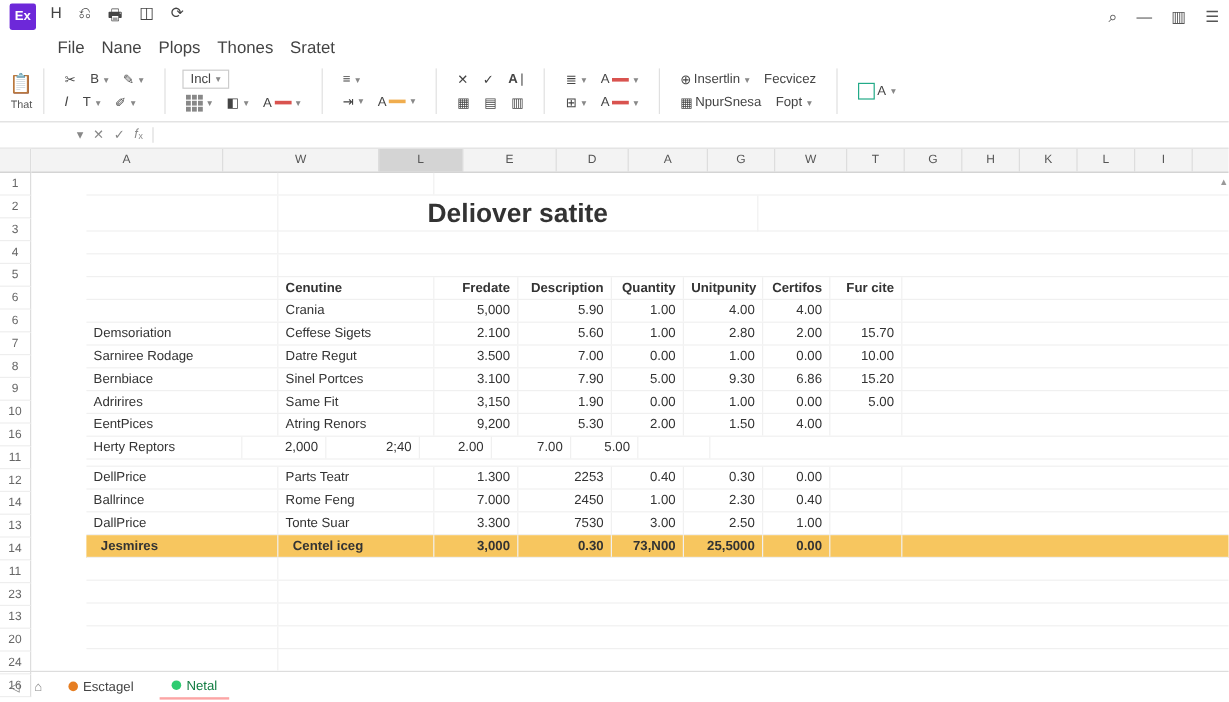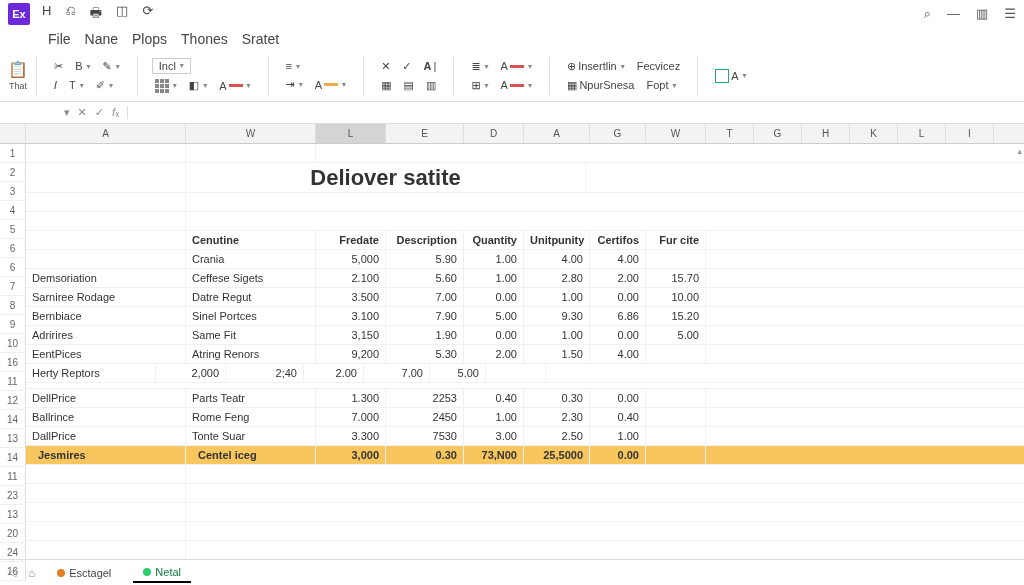--- a/index.html
+++ b/index.html
@@ -37,41 +37,41 @@
 .sheet { display: flex; height: calc(585px - 28px - 22px - 52px - 22px - 26px); }
 .row-headers { width: 26px; background: #fff; }
 .row-headers div { height: 19px; border-right: 1px solid #ddd; border-bottom: 1px solid #eee; font-size: 10px; color: #666; text-align: center; line-height: 19px; }
 .row-headers .corner { height: 20px; background: #f3f3f3; border-bottom: 1px solid #ccc; }
 
 .grid { flex: 1; overflow: hidden; position: relative; }
 .col-headers { display: flex; height: 20px; background: #f3f3f3; border-bottom: 1px solid #ccc; }
 .col-headers div { border-right: 1px solid #ddd; font-size: 10px; color: #555; text-align: center; line-height: 20px; }
 .col-headers .sel { background: #d4d4d4; }
 
-.cells { position: relative; }
+.cells { position: relative; margin-left: 46px; }
 .row { display: flex; height: 19px; border-bottom: 1px solid #f0f0f0; }
 .cell { border-right: 1px solid #f0f0f0; padding: 0 6px; font-size: 11px; line-height: 19px; white-space: nowrap; overflow: hidden; }
 .cell.r { text-align: right; }
 .cell.b { font-weight: bold; }
 .row.title .cell { font-size: 22px; font-weight: bold; height: 30px; line-height: 30px; }
 .row.hl { background: #f7c65f; }
 .row.hl .cell { font-weight: bold; padding-left: 12px; }
 
 .c-A { width: 160px; }
 .c-W1 { width: 130px; }
 .c-L { width: 70px; }
 .c-E { width: 78px; }
 .c-D { width: 60px; }
 .c-A2 { width: 66px; }
 .c-G { width: 56px; }
 .c-W2 { width: 60px; }
 
 .sheet-tabs { height: 26px; border-top: 1px solid #ddd; display: flex; align-items: center; padding: 0 8px; gap: 12px; font-size: 11px; }
 .tab { padding: 3px 10px; cursor: pointer; color: #444; }
-.tab.active { border-bottom: 2px solid #000000; color: #107c41; }
+.tab.active { border-bottom: 2px solid #fca5a5; color: #107c41; }
 .tab-nav { color: #888; cursor: pointer; }
 .green-dot { width: 8px; height: 8px; border-radius: 50%; background: #e67e22; display: inline-block; margin-right: 4px; }
 .green-dot2 { width: 8px; height: 8px; border-radius: 50%; background: #2ecc71; display: inline-block; margin-right: 4px; }
 
 .scroll-up { position: absolute; right: 2px; top: 22px; font-size: 9px; color: #999; }
 </style>
 </head>
 <body>
 
 <div class="titlebar">

